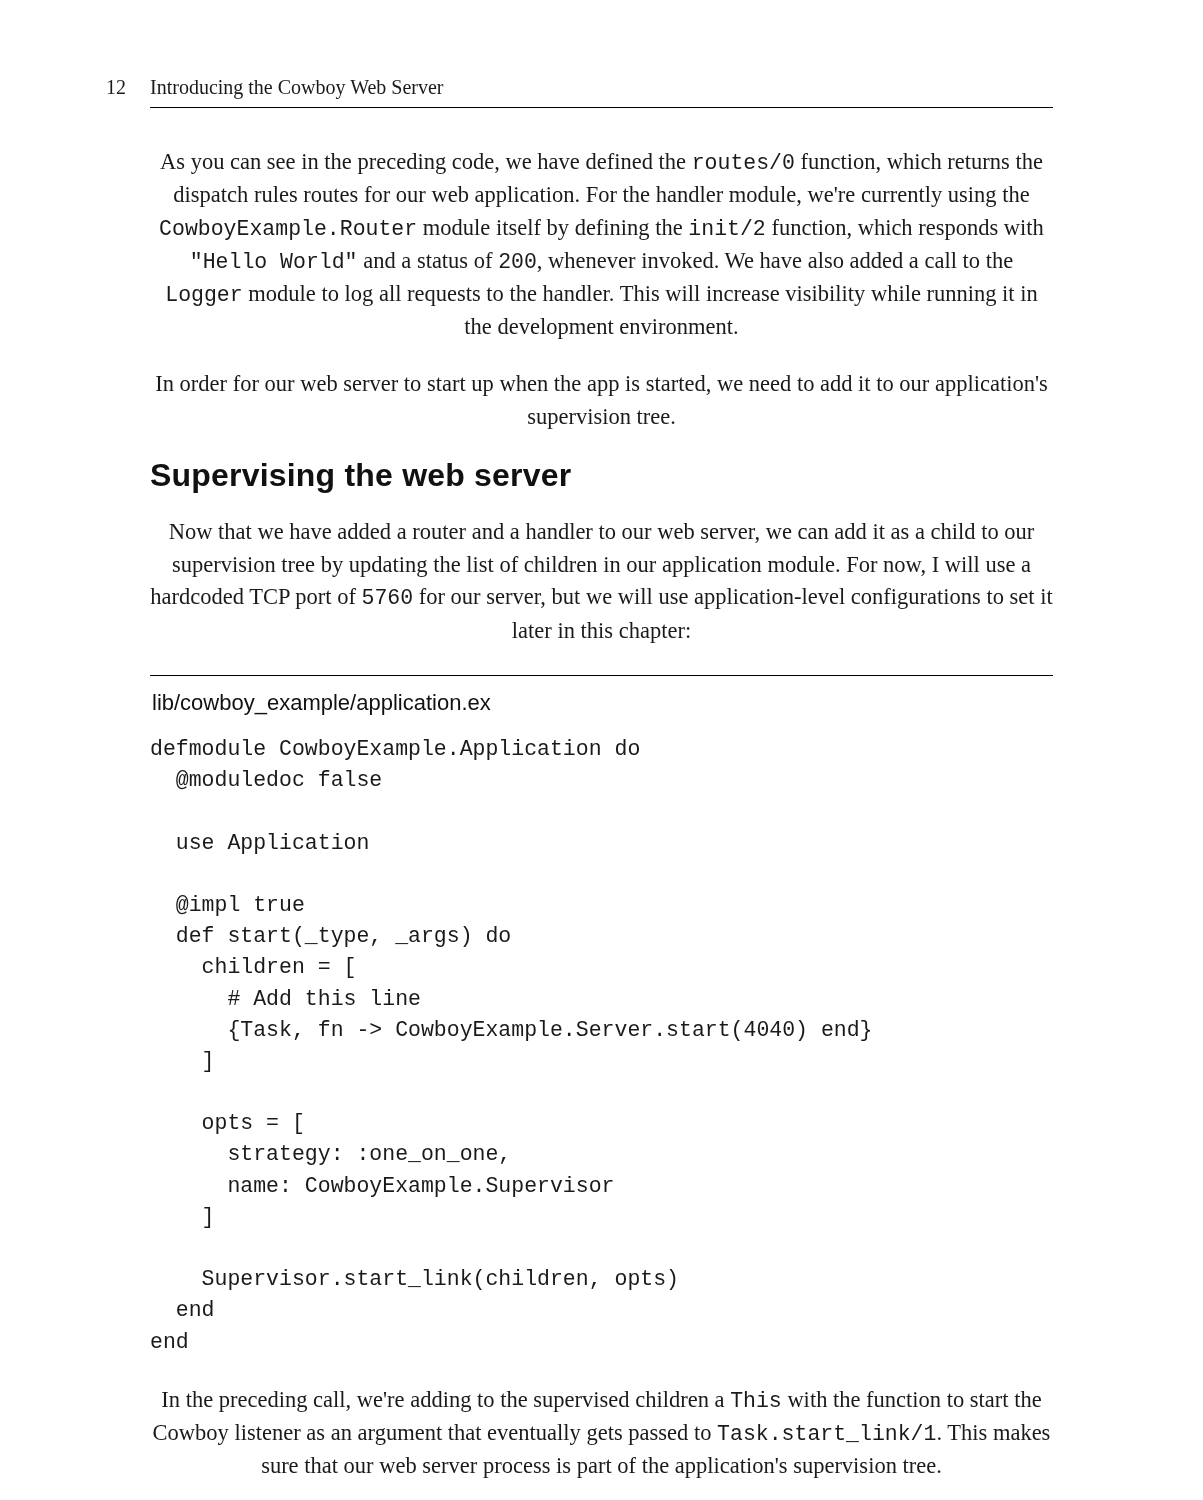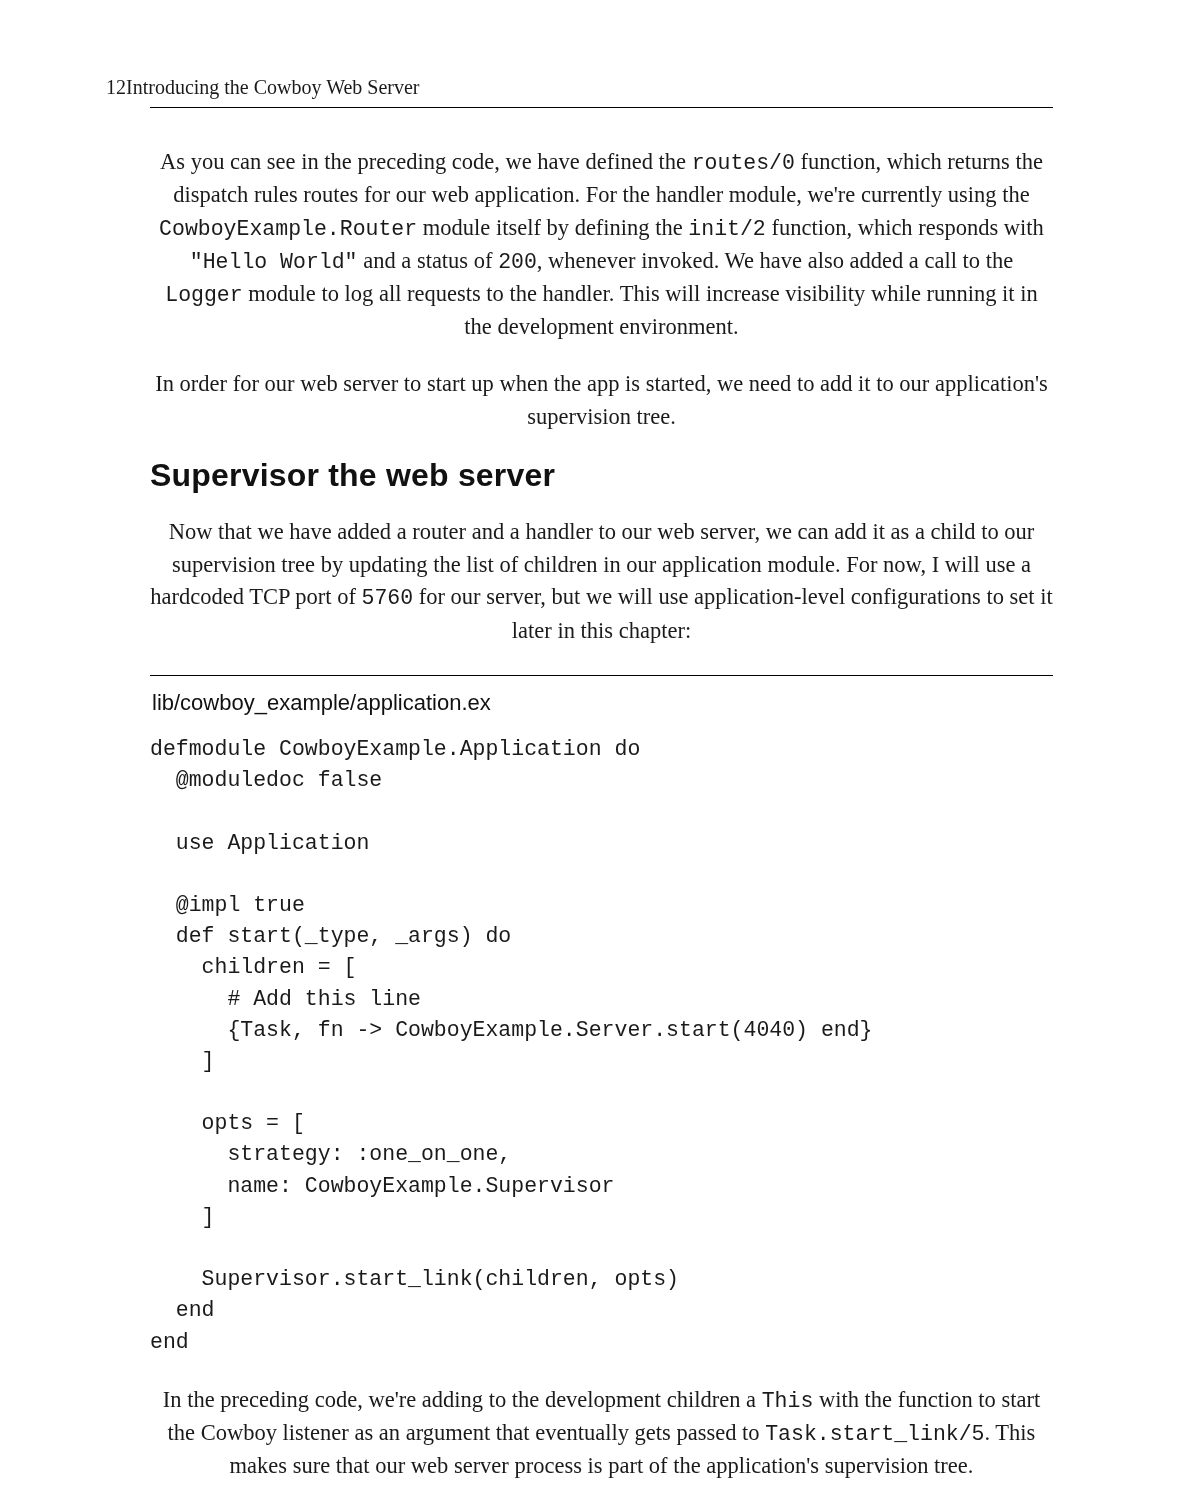--- a/index.html
+++ b/index.html
@@ -14,20 +14,21 @@
   .page {
     box-sizing: border-box;
     width: 1203px;
     min-height: 1500px;
     padding: 76px 150px 80px 150px;
     position: relative;
   }
   .running-head {
     display: flex;
     align-items: baseline;
+    gap: 24px;
     font-size: 20px;
     color: #1a1a1a;
     margin-bottom: 8px;
   }
   .running-head .page-num {
     font-size: 20px;
     width: 34px;
     text-align: right;
     margin-left: -58px; 
   }
@@ -87,21 +88,21 @@
     <span class="rh-title">Introducing the Cowboy Web Server</span>
   </div>
   <hr class="thin-rule">
 
   <p class="body">
     <span>As you can see in the preceding code, we have defined the </span><span class="mono">routes/0</span><span> function, which returns the dispatch rules routes for our web application. For the handler module, we're currently using the </span><span class="mono">CowboyExample.Router</span><span> module itself by defining the </span><span class="mono">init/2</span><span> function, which responds with </span><span class="mono">"Hello World"</span><span> and a status of </span><span class="mono">200</span><span>, whenever invoked. We have also added a call to the </span><span class="mono">Logger</span><span> module to log all requests to the handler. This will increase visibility while running it in the development environment.</span>
   </p>
 
   <p class="body">In order for our web server to start up when the app is started, we need to add it to our application's supervision tree.</p>
 
-  <h2 class="section">Supervisor the web server</h2>
+  <h2 class="section">Supervising the web server</h2>
 
   <p class="body">
     <span>Now that we have added a router and a handler to our web server, we can add it as a child to our supervision tree by updating the list of children in our application module. For now, I will use a hardcoded TCP port of </span><span class="mono">5760</span><span> for our server, but we will use application-level configurations to set it later in this chapter:</span>
   </p>
 
   <hr class="section-rule">
 
   <h3 class="filelabel">lib/cowboy_example/application.ex</h3>
 
   <pre class="code">defmodule CowboyExample.Application do
@@ -119,16 +120,16 @@
     opts = [
       strategy: :one_on_one,
       name: CowboyExample.Supervisor
     ]
 
     Supervisor.start_link(children, opts)
   end
 end</pre>
 
   <p class="body">
-    <span>In the preceding code, we're adding to the development children a </span><span class="mono">This</span><span> with the function to start the Cowboy listener as an argument that eventually gets passed to </span><span class="mono">Task.start_link/5</span><span>. This makes sure that our web server process is part of the application's supervision tree.</span>
+    <span>In the preceding call, we're adding to the supervised children a </span><span class="mono">This</span><span> with the function to start the Cowboy listener as an argument that eventually gets passed to </span><span class="mono">Task.start_link/1</span><span>. This makes sure that our web server process is part of the application's supervision tree.</span>
   </p>
 
 </div>
 
 </body></html>

